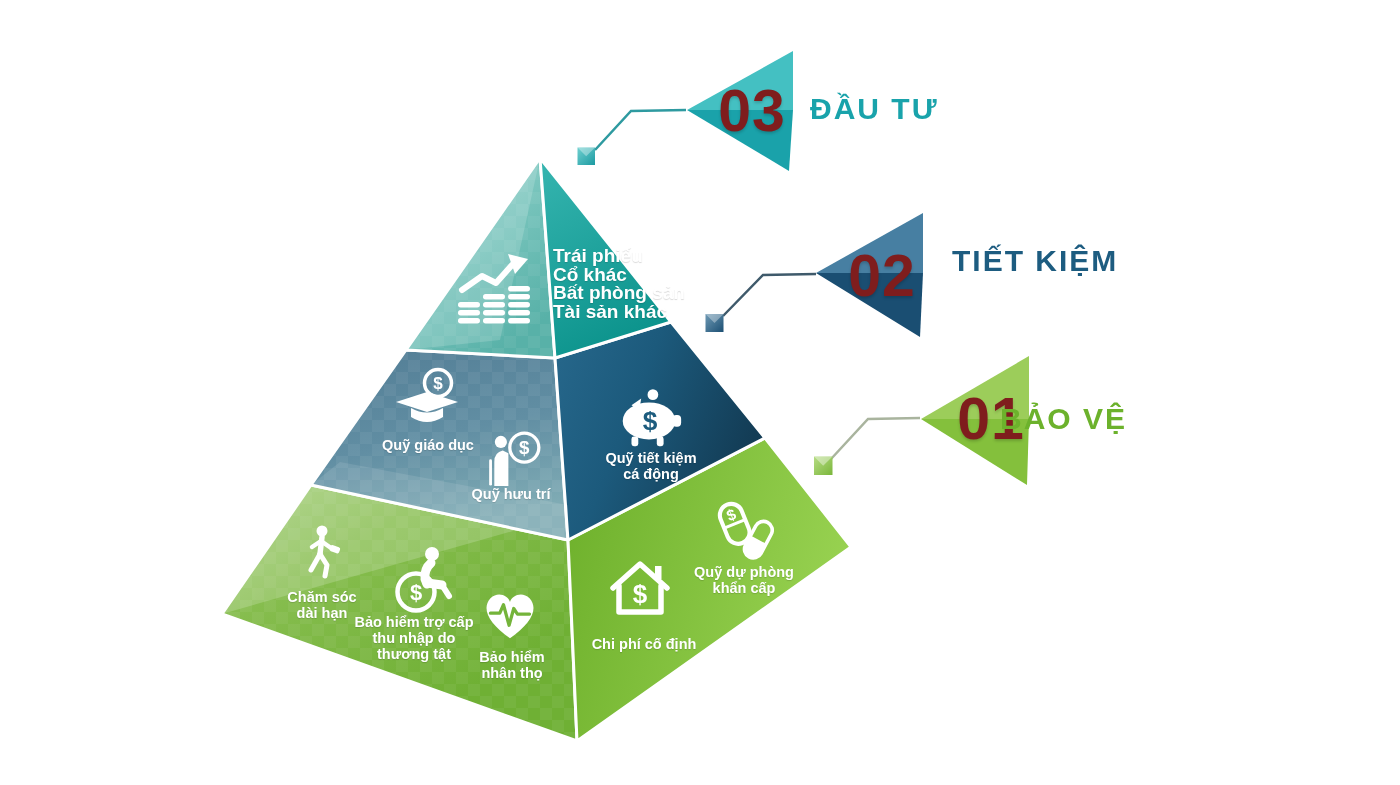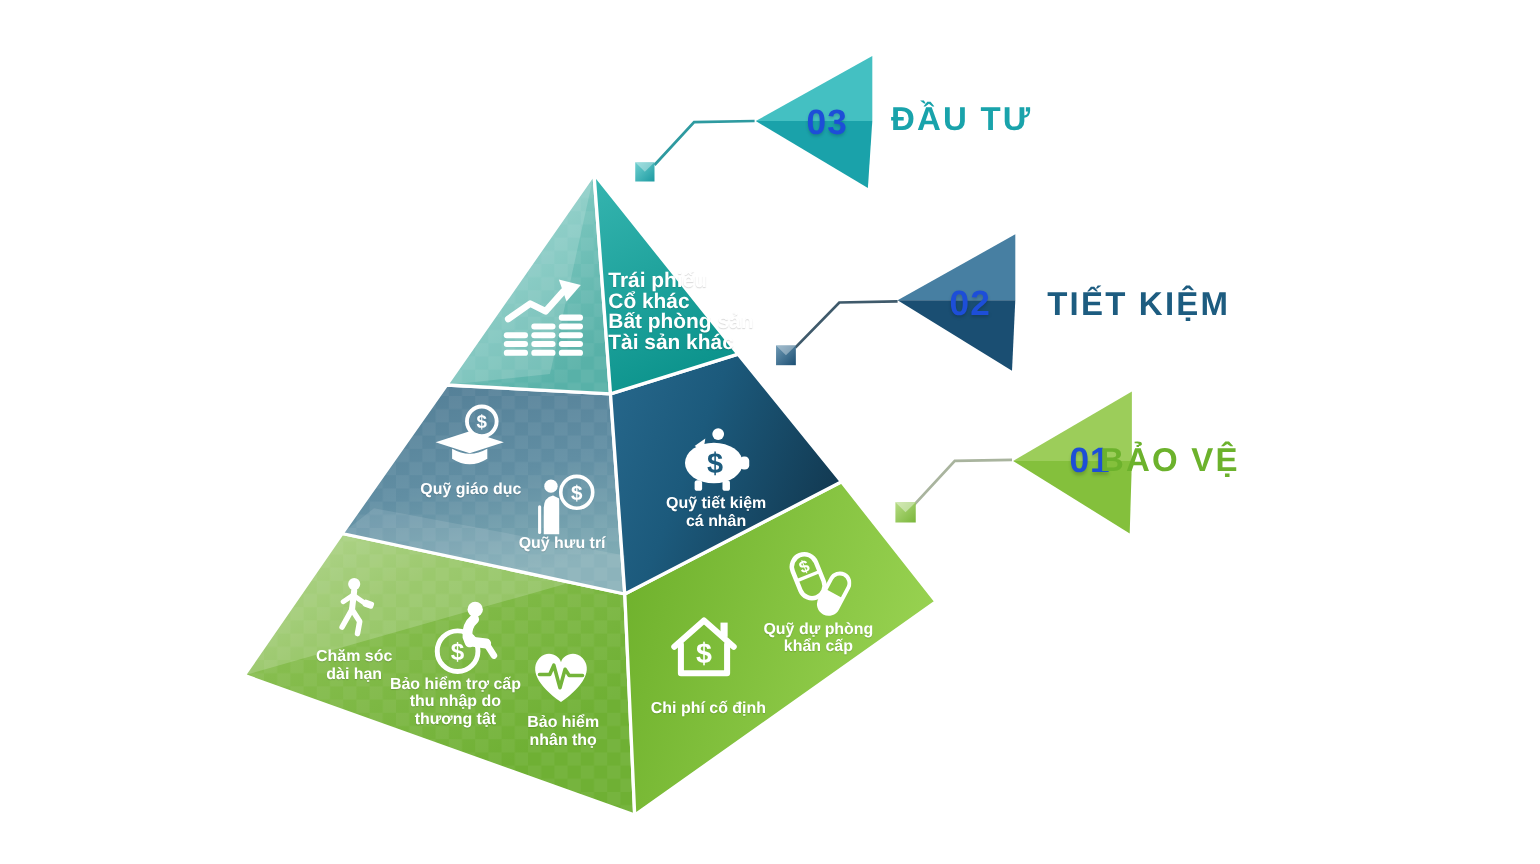--- a/index.html
+++ b/index.html
@@ -12,21 +12,21 @@
   .face-label{
     position:absolute;color:#ffffff;font-weight:700;font-size:14.5px;line-height:16px;
     text-align:center;transform:translateX(-50%);text-shadow:0 1px 1px rgba(0,0,0,.15);
     white-space:nowrap;
   }
   .face-list{
     position:absolute;color:#ffffff;font-weight:700;font-size:19px;line-height:18.5px;
     text-align:left;text-shadow:0 1px 1px rgba(0,0,0,.15);white-space:nowrap;
   }
   .level-number{
-    position:absolute;color:#1d4ed8;font-weight:700;font-size:32px;letter-spacing:1px;
+    position:absolute;color:#7f1d1d;font-weight:700;font-size:59px;letter-spacing:1px;
     transform:translate(-50%,-50%);text-shadow:0 2px 3px rgba(0,0,0,.18);
   }
   .level-label{
     position:absolute;font-weight:700;font-size:30px;letter-spacing:2px;white-space:nowrap;
   }
   .icon-box{position:absolute;}
   .icon-box svg{width:100%;height:100%;}
   text{font-family:"Liberation Sans","DejaVu Sans",sans-serif;}
 </style>
 </head>
@@ -122,21 +122,21 @@
     <g>
       <polygon points="921,419 1029,356 1029,419" fill="#9ccd5a"></polygon>
       <polygon points="921,419 1029,419 1027,485" fill="#84c03c"></polygon>
     </g>
   </svg>
 
   <div class="level-number" style="left:752px;top:111px;">03</div>
   <div class="level-label" style="left:810px;top:92px;color:#19a3ab;text-align:right;">ĐẦU TƯ</div>
 
   <div class="level-number" style="left:882px;top:276px;">02</div>
-  <div class="level-label" style="left:952px;top:260px;color:#1d5c80;">TIẾT KIỆM</div>
+  <div class="level-label" style="left:952px;top:244px;color:#1d5c80;">TIẾT KIỆM</div>
 
   <div class="level-number" style="left:991px;top:419px;">01</div>
   <div class="level-label" style="left:1000px;top:402px;color:#6cb22c;">BẢO VỆ</div>
 
   <div class="icon-box" style="left:452px;top:250px;width:84px;height:74px;">
     <svg viewBox="0 0 84 74">
       <path d="M10 40 L30 26 L44 33 L60 15" stroke="#ffffff" stroke-width="6" fill="none" stroke-linecap="round" stroke-linejoin="round"></path>
       <polygon points="56,4 76,9 63,24" fill="#ffffff"></polygon>
       <rect x="6" y="52" width="22" height="5.5" rx="2.7" fill="#ffffff"></rect>
         <rect x="6" y="60" width="22" height="5.5" rx="2.7" fill="#ffffff"></rect>
@@ -186,21 +186,21 @@
       <ellipse cx="38" cy="33" rx="27" ry="19" fill="#ffffff"></ellipse>
       <polygon points="20,17 30,10 28,22" fill="#ffffff"></polygon>
       <rect x="62" y="27" width="9" height="12" rx="4" fill="#ffffff"></rect>
       <rect x="20" y="49" width="7" height="10" rx="2.5" fill="#ffffff"></rect>
       <rect x="46" y="49" width="7" height="10" rx="2.5" fill="#ffffff"></rect>
       <text x="39" y="42" font-size="27" font-weight="bold" fill="#1d5c7e" text-anchor="middle">$</text>
     </svg>
   </div>
   <div class="face-label" style="left:651px;top:450px;">
     <div>Quỹ tiết kiệm</div>
-    <div>cá nhân</div>
+    <div>cá động</div>
   </div>
 
   <div class="icon-box" style="left:300px;top:524px;width:48px;height:56px;">
     <svg viewBox="0 0 48 56">
       <circle cx="22" cy="7" r="5.5" fill="#ffffff"></circle>
       <path d="M22 13 L20 30" stroke="#ffffff" stroke-width="5.5" stroke-linecap="round"></path>
       <path d="M21 17 L31 24" stroke="#ffffff" stroke-width="4.5" stroke-linecap="round"></path>
       <path d="M21 17 L12 23" stroke="#ffffff" stroke-width="4.5" stroke-linecap="round"></path>
       <path d="M20 30 L11 46" stroke="#ffffff" stroke-width="5" stroke-linecap="round"></path>
       <path d="M20 30 L27 41 L25 52" stroke="#ffffff" stroke-width="5" fill="none" stroke-linecap="round" stroke-linejoin="round"></path>

